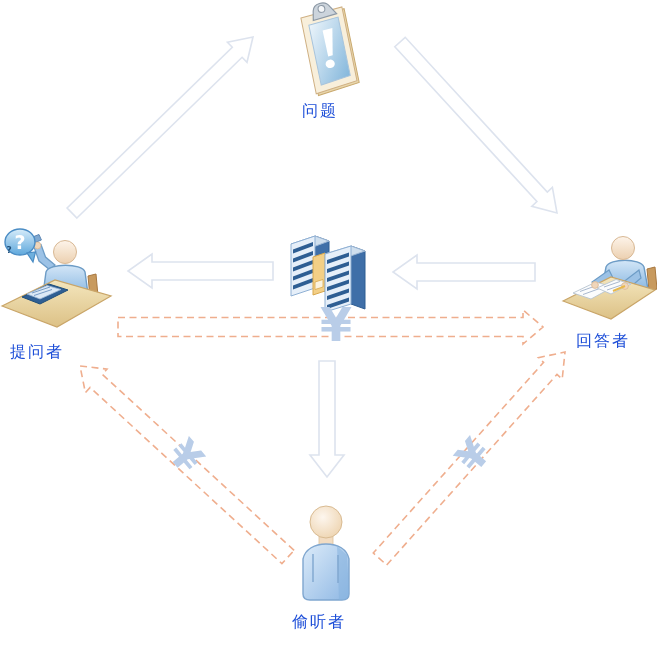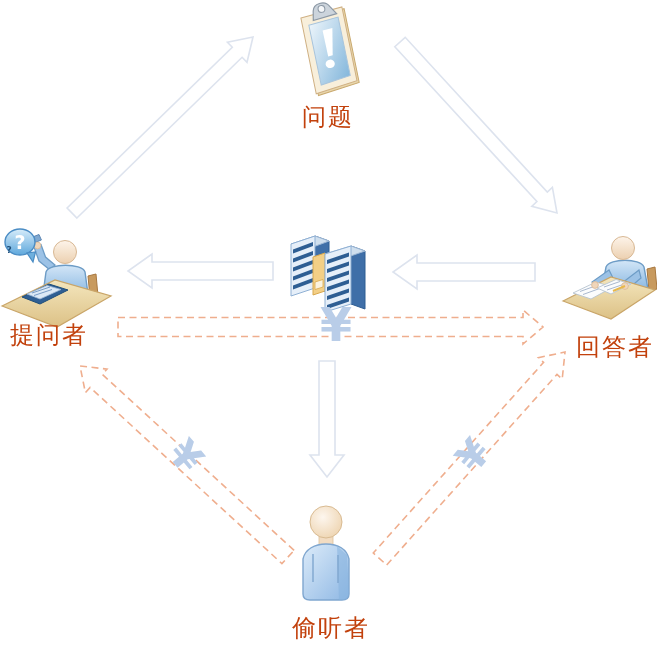--- a/index.html
+++ b/index.html
@@ -4,21 +4,21 @@
 <style>
   html,body{margin:0;padding:0;background:#ffffff;}
   #canvas{
     position:relative;width:657px;height:650px;background:#ffffff;overflow:hidden;
     font-family:"DejaVu Sans","Liberation Sans",sans-serif;
   }
   .layer{position:absolute;left:0;top:0;}
   .node{position:absolute;}
   .node-label{
     position:absolute;
-    font-size:24px;letter-spacing:2px;color:#c2410c;white-space:nowrap;
+    font-size:16px;letter-spacing:2px;color:#1d4ed8;white-space:nowrap;
     font-family:Liberation Sans, sans-serif;
   }
   .yen{
     position:absolute;color:#b9cde8;font-weight:bold;line-height:1;
     font-family:"DejaVu Sans","Liberation Sans",sans-serif;
   }
   .yen-center{font-size:46px;}
   .yen-diag{font-size:40px;}
   .solid-arrow{fill:#ffffff;stroke:#dde3ee;stroke-width:1.6;}
   .dashed-arrow{fill:none;stroke:#efae8e;stroke-width:1.6;stroke-dasharray:7 4.5;}
@@ -98,21 +98,21 @@
       <polygon points="22,71 49,58 68,64 40,78" fill="#2f5f94" stroke="#1f4e79" stroke-width="1"></polygon>
       <polygon points="27,68 47,59.5 61,63.5 40,73" fill="#dce9f6" stroke="#9fb9d6" stroke-width="0.8"></polygon>
       <path d="M32,67 l18,-6 M34,69.5 l18,-6" stroke="#6d93c0" stroke-width="0.9" fill="none"></path>
 
       <ellipse cx="20" cy="16" rx="15" ry="13" fill="url(#aBub)" stroke="#4a8cc4" stroke-width="1.4"></ellipse>
       <path d="M27,27 l6,9 2.5,-10 Z" fill="#6fb0de" stroke="#4a8cc4" stroke-width="1.2"></path>
       <text x="20" y="23" text-anchor="middle" font-size="19" font-weight="bold" fill="#ffffff">?</text>
       <text x="9" y="27" text-anchor="middle" font-size="9" font-weight="bold" fill="#1f4e79">?</text>
     </svg>
   </div>
-  <div class="node-label" style="left:10px;top:319px;text-align:right;">提问者</div>
+  <div class="node-label" style="left:10px;top:342px;text-align:right;">提问者</div>
 
   <div class="node" style="left:283px;top:224px;width:92px;height:92px;">
     <svg width="92" height="92" viewBox="0 0 92 92">
 
       <polygon points="32,12 46,17 46,69 32,64" fill="#3f6fa8" stroke="#2e5e93" stroke-width="1"></polygon>
       <polygon points="8,20 32,12 46,17 22,26" fill="#cfdfee" stroke="#9fb9d6" stroke-width="1"></polygon>
       <polygon points="8,20 32,12 32,64 8,72" fill="#e6eff9" stroke="#8fb0d4" stroke-width="1"></polygon>
       <g fill="#2e5e93">
         <polygon points="10,25.5 30,18 30,22 10,29.5"></polygon>
         <polygon points="10,34.5 30,27 30,31 10,38.5"></polygon>

